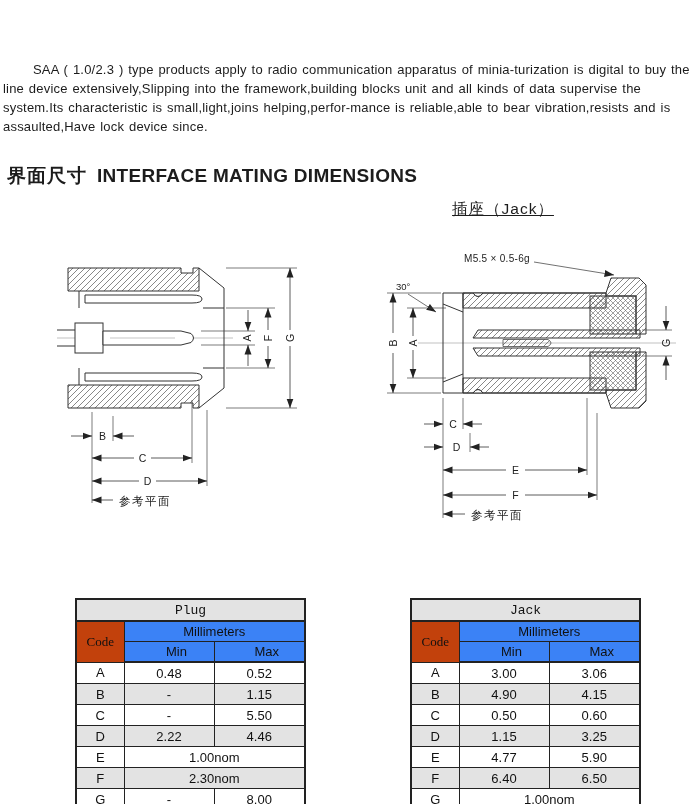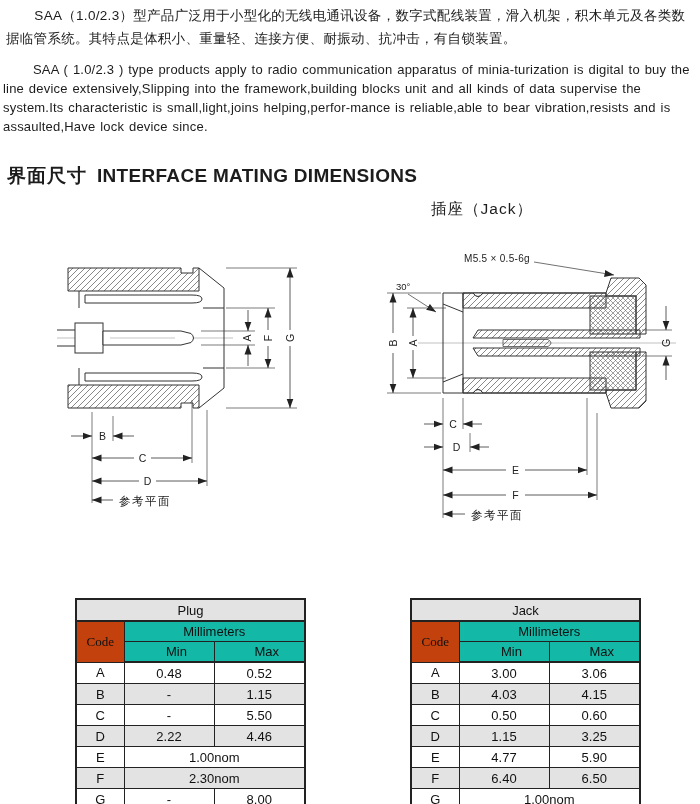--- a/index.html
+++ b/index.html
@@ -8,44 +8,43 @@
   .para{position:absolute;margin:0;}
   #intro-cn{left:6px;top:4px;width:690px;font-size:13.5px;line-height:23px;text-indent:2.1em;
             letter-spacing:0.3px;}
   #intro-en{left:3px;top:60px;width:695px;font-size:13px;line-height:19px;text-indent:2.3em;
             letter-spacing:0.2px;word-spacing:1px;}
   #section-heading{position:absolute;left:7px;top:163px;font-size:19px;font-weight:bold;
             letter-spacing:0.3px;}
   #section-heading .cn{margin-right:10px;letter-spacing:1px;}
   .fig-title{position:absolute;top:199px;font-size:15.5px;text-align:center;letter-spacing:1px;}
   #plug-title{left:30px;width:240px;}
-  #jack-title{left:365px;width:234px;}
+  #jack-title{left:386px;width:234px;text-decoration:underline;}
   .drawing{position:absolute;}
   #plug-svg{left:55px;top:250px;}
   #jack-svg{left:378px;top:248px;}
   svg text{font-family:"Liberation Sans","DejaVu Sans",sans-serif;fill:#222;}
   .dims-table{position:absolute;top:598px;border-collapse:collapse;width:229px;
               font-size:13px;text-align:center;color:#111;table-layout:fixed;
               border:2px solid #222;}
   #plug-table{left:75px;}
   #jack-table{left:410px;}
   .dims-table td{border:1px solid #222;height:19px;padding:0 2px;overflow:hidden;}
-  .dims-table tr.title-row td{background:#e3e3e3;border-bottom:2px solid #222;height:20px;}
-  .dims-table td.hdr{background:#14b8a6;}
+  .dims-table tr.title-row td{background:#e3e3e3;border-bottom:2px solid #222;height:20px;font-family:Liberation Mono, monospace;}
+  .dims-table td.hdr{background:#3b82f6;}
   .dims-table td.code-hd{background:#c2410c;font-family:Liberation Serif, serif;}
   .dims-table tr.hdr-bottom td{border-bottom:2px solid #222;padding-left:17px;}
   .dims-table tr.gray td{background:#e3e3e3;}
   .dims-table tr.data-row td{height:20px;}
 </style>
 </head>
 <body>
 
 <div id="page">
 
-  <p class="para" id="intro-cn">SAA（1.0/2.3）型产品广泛用于小型化的无线电通讯设备，数字式配线装置，滑入机架，积木单元及各类数据临管系统。其特点是体积小、重量轻、连接方便、耐振动、抗冲击，有自锁装置。</p>
   <p class="para" id="intro-en">SAA ( 1.0/2.3 ) type products apply to radio communication apparatus of minia-turization is digital to buy the line device extensively,Slipping into the framework,building blocks unit and all kinds of data supervise the system.Its characteristic is small,light,joins helping,perfor-mance is reliable,able to bear vibration,resists and is assaulted,Have lock device since.</p>
 
   <div id="section-heading">
     <span class="cn">界面尺寸</span><span class="en">INTERFACE MATING DIMENSIONS</span>
   </div>
 
   <div class="fig-title" id="jack-title">插座（Jack）</div>
 
   <svg class="drawing" id="plug-svg" width="250" height="258" viewBox="0 0 250 258">
     <defs>
@@ -295,21 +294,21 @@
         <td class="hdr">Min</td>
         <td class="hdr">Max</td>
         </tr>
     <tr class="data-row">
           <td>A</td>
           <td>3.00</td>
           <td>3.06</td>
         </tr>
     <tr class="data-row gray">
           <td>B</td>
-          <td>4.03</td>
+          <td>4.90</td>
           <td>4.15</td>
         </tr>
     <tr class="data-row">
           <td>C</td>
           <td>0.50</td>
           <td>0.60</td>
         </tr>
     <tr class="data-row gray">
           <td>D</td>
           <td>1.15</td>

